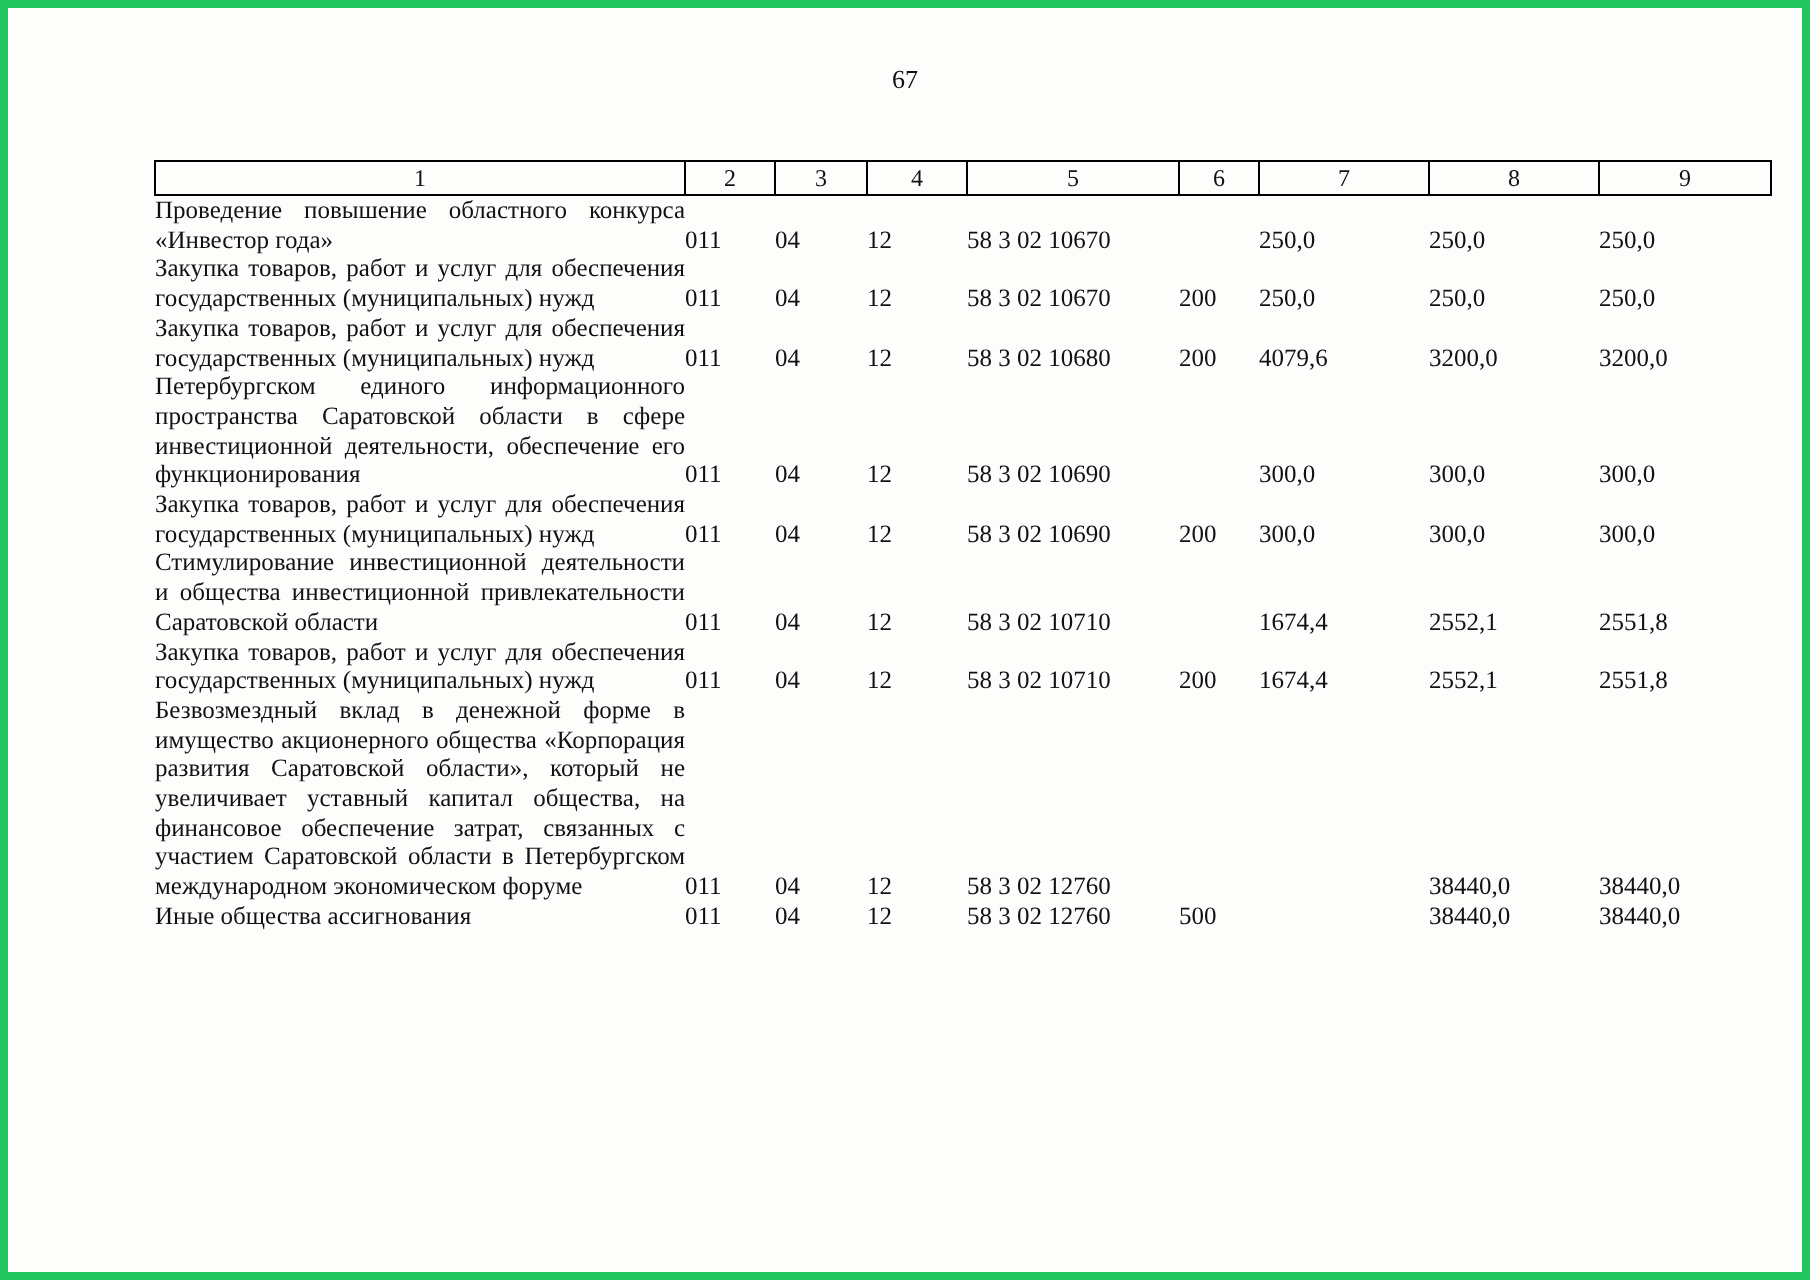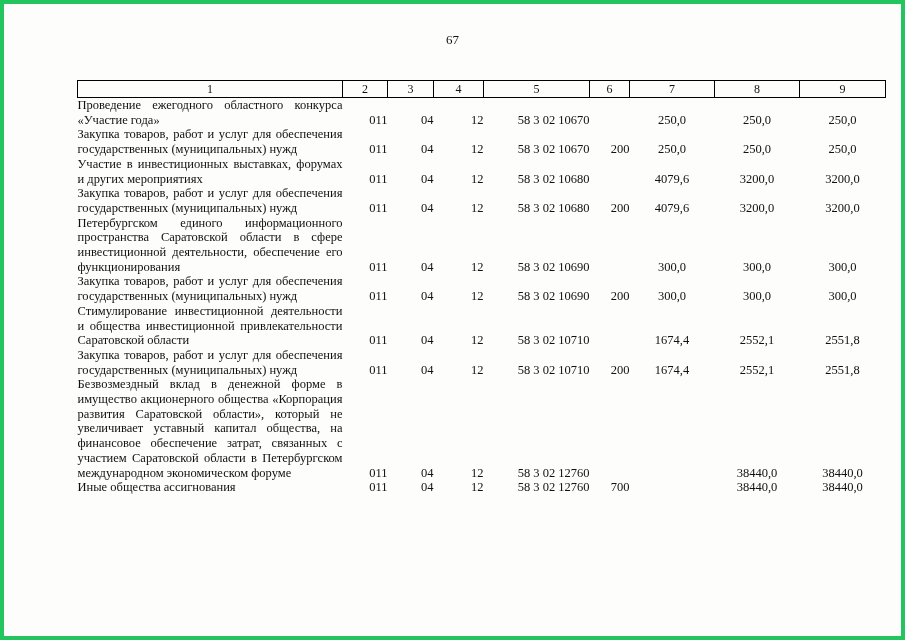--- a/index.html
+++ b/index.html
@@ -49,24 +49,24 @@
     border: none;
     vertical-align: bottom;
     padding: 0;
     line-height: 14.7px;
   }
   td.c1 {
     text-align: justify;
     padding: 0 4px 0 10px;
   }
   td.c2, td.c3, td.c4, td.c5, td.c6 {
-    text-align: right;
+    text-align: left;
   }
   td.c7, td.c8, td.c9 {
-    text-align: center;
+    text-align: left;
     padding-right: 6px;
   }
   col.w1 { width: 265px; }
   col.w2 { width: 45px; }
   col.w3 { width: 46px; }
   col.w4 { width: 50px; }
   col.w5 { width: 106px; }
   col.w6 { width: 40px; }
   col.w7 { width: 85px; }
   col.w8 { width: 85px; }
@@ -98,21 +98,21 @@
           <th>4</th>
           <th>5</th>
           <th>6</th>
           <th>7</th>
           <th>8</th>
           <th>9</th>
         </tr>
     </thead>
     <tbody id="table-body">
         <tr>
-          <td class="c1">Проведение ежегодного областного конкурса «Участие года»</td>
+          <td class="c1">Проведение повышение областного конкурса «Инвестор года»</td>
           <td class="c2">011</td>
           <td class="c3">04</td>
           <td class="c4">12</td>
           <td class="c5">58 3 02 10670</td>
           <td class="c6"></td>
           <td class="c7">250,0</td>
           <td class="c8">250,0</td>
           <td class="c9">250,0</td>
         </tr>
         <tr>
@@ -120,42 +120,31 @@
           <td class="c2">011</td>
           <td class="c3">04</td>
           <td class="c4">12</td>
           <td class="c5">58 3 02 10670</td>
           <td class="c6">200</td>
           <td class="c7">250,0</td>
           <td class="c8">250,0</td>
           <td class="c9">250,0</td>
         </tr>
         <tr>
-          <td class="c1">Участие в инвестиционных выставках, форумах и других мероприятиях</td>
+          <td class="c1">Закупка товаров, работ и услуг для обеспечения государственных (муниципальных) нужд</td>
           <td class="c2">011</td>
           <td class="c3">04</td>
           <td class="c4">12</td>
           <td class="c5">58 3 02 10680</td>
-          <td class="c6"></td>
+          <td class="c6">200</td>
           <td class="c7">4079,6</td>
           <td class="c8">3200,0</td>
           <td class="c9">3200,0</td>
         </tr>
         <tr>
-          <td class="c1">Закупка товаров, работ и услуг для обеспечения государственных (муниципальных) нужд</td>
-          <td class="c2">011</td>
-          <td class="c3">04</td>
-          <td class="c4">12</td>
-          <td class="c5">58 3 02 10680</td>
-          <td class="c6">200</td>
-          <td class="c7">4079,6</td>
-          <td class="c8">3200,0</td>
-          <td class="c9">3200,0</td>
-        </tr>
-        <tr>
           <td class="c1">Петербургском единого информационного пространства Саратовской области в сфере инвестиционной деятельности, обеспечение его функционирования</td>
           <td class="c2">011</td>
           <td class="c3">04</td>
           <td class="c4">12</td>
           <td class="c5">58 3 02 10690</td>
           <td class="c6"></td>
           <td class="c7">300,0</td>
           <td class="c8">300,0</td>
           <td class="c9">300,0</td>
         </tr>
@@ -202,20 +191,20 @@
           <td class="c7"></td>
           <td class="c8">38440,0</td>
           <td class="c9">38440,0</td>
         </tr>
         <tr>
           <td class="c1">Иные общества ассигнования</td>
           <td class="c2">011</td>
           <td class="c3">04</td>
           <td class="c4">12</td>
           <td class="c5">58 3 02 12760</td>
-          <td class="c6">700</td>
+          <td class="c6">500</td>
           <td class="c7"></td>
           <td class="c8">38440,0</td>
           <td class="c9">38440,0</td>
         </tr>
       </tbody>
   </table>
 </div>
 
 </body></html>

